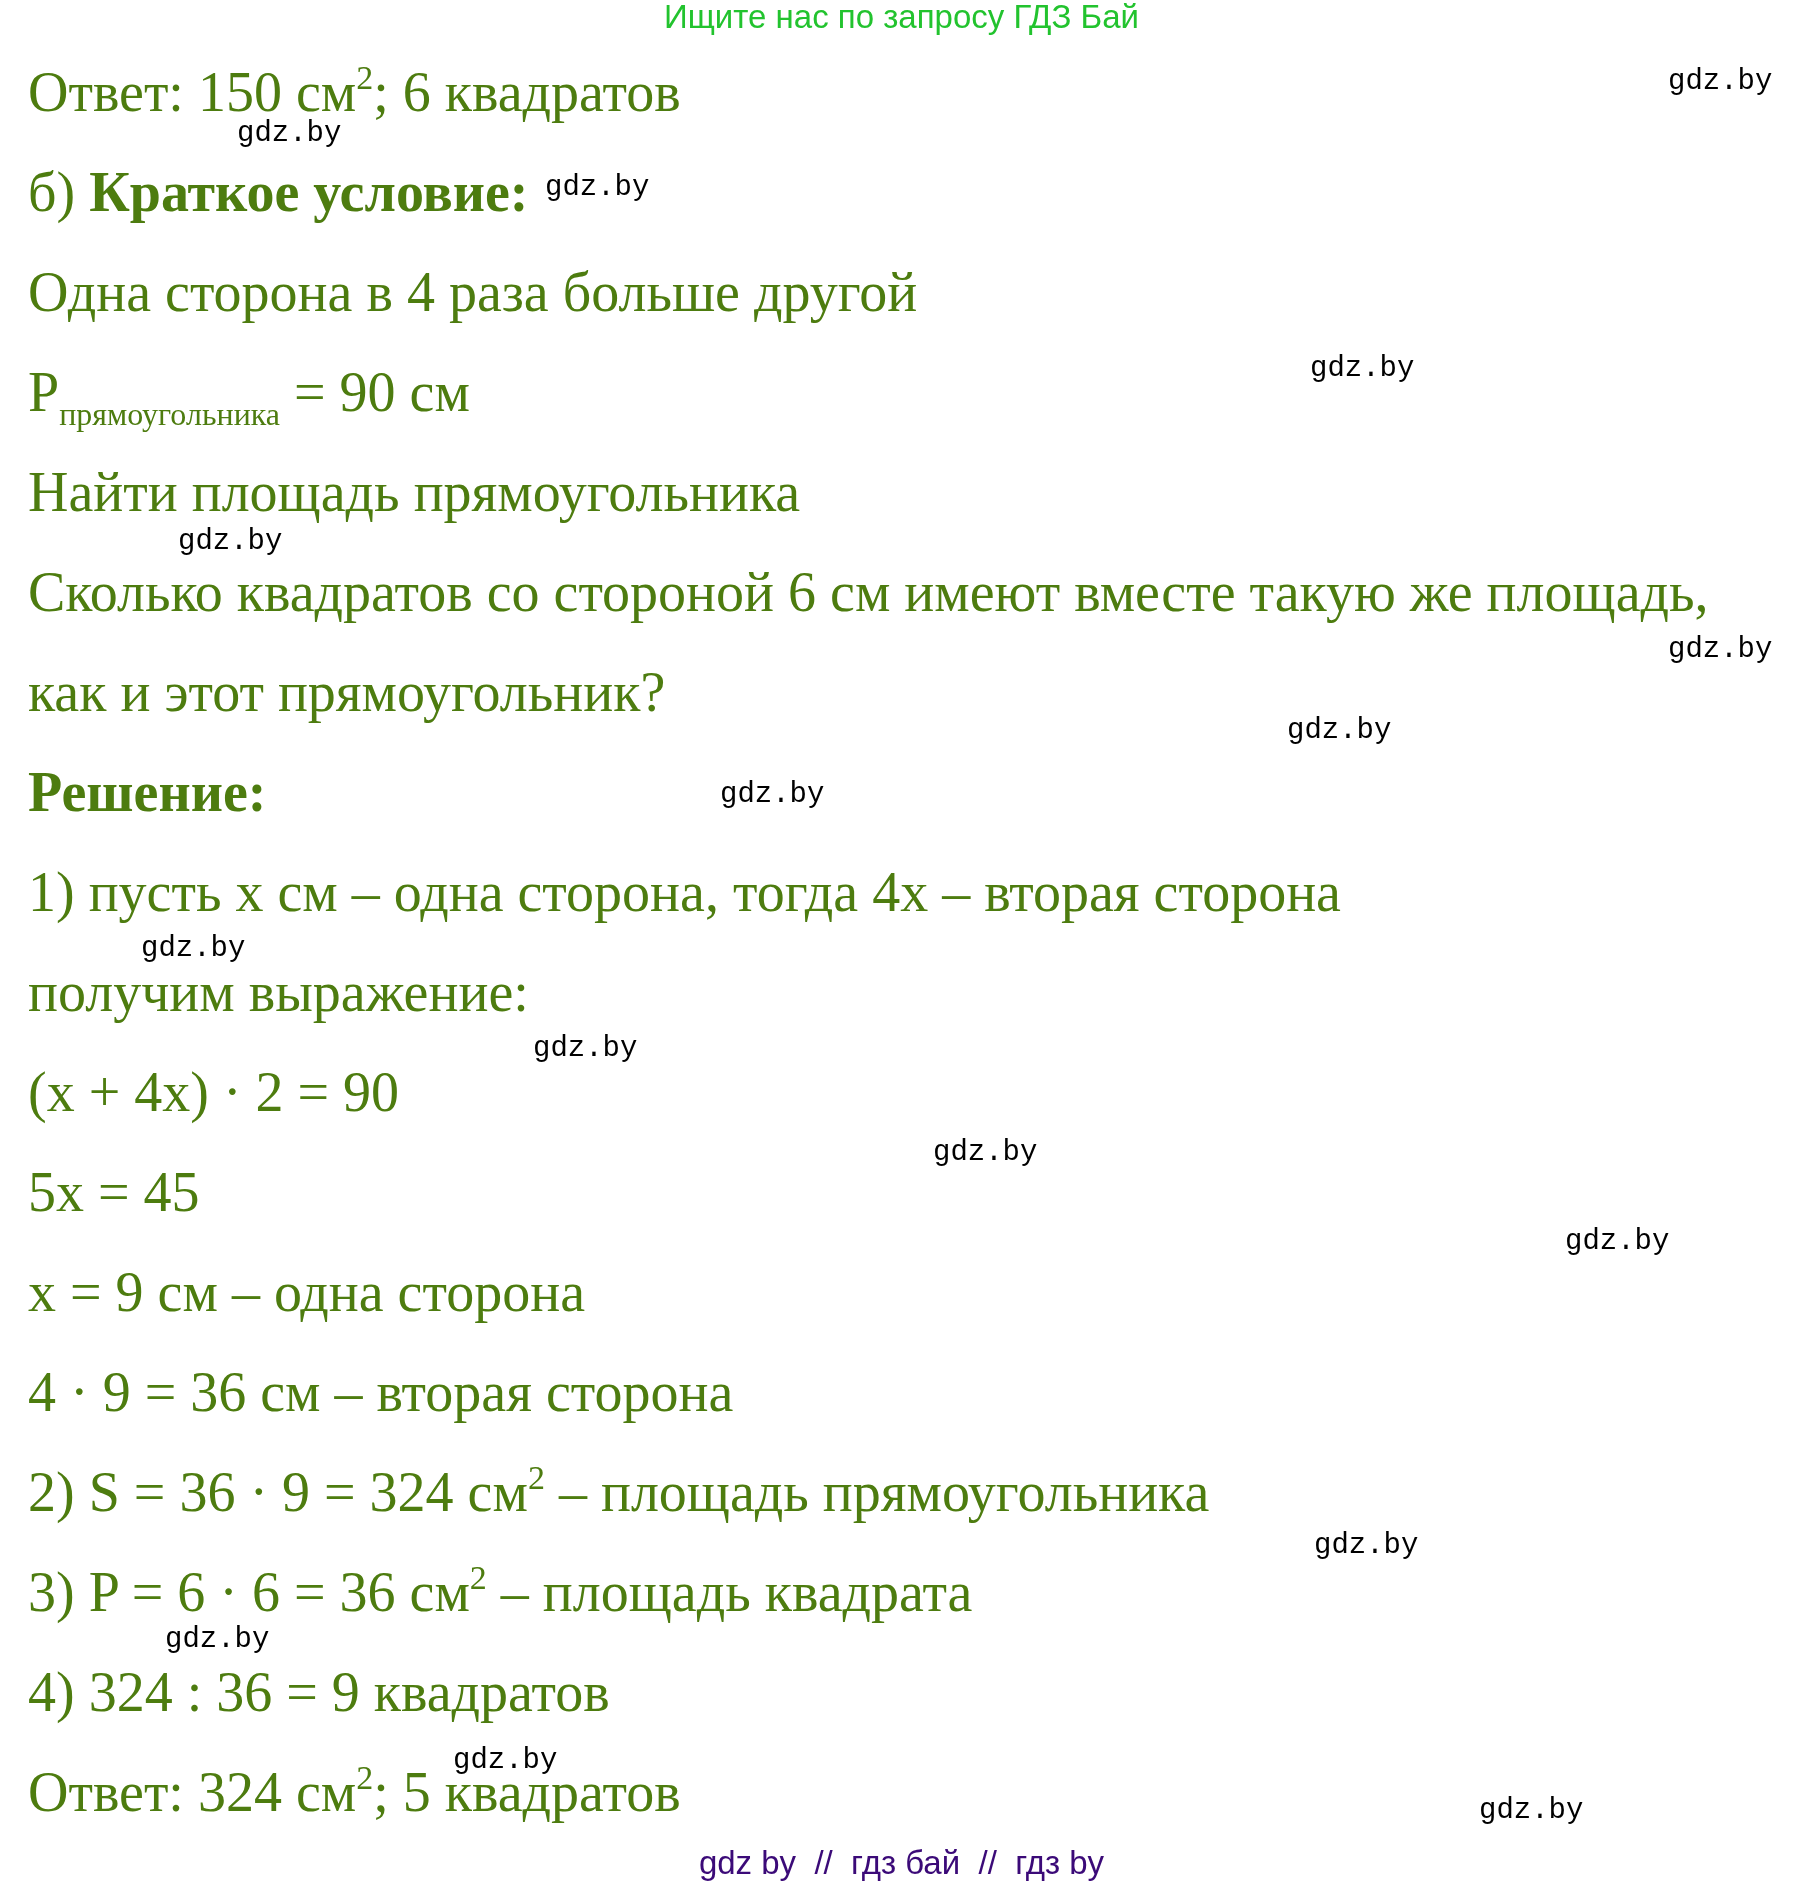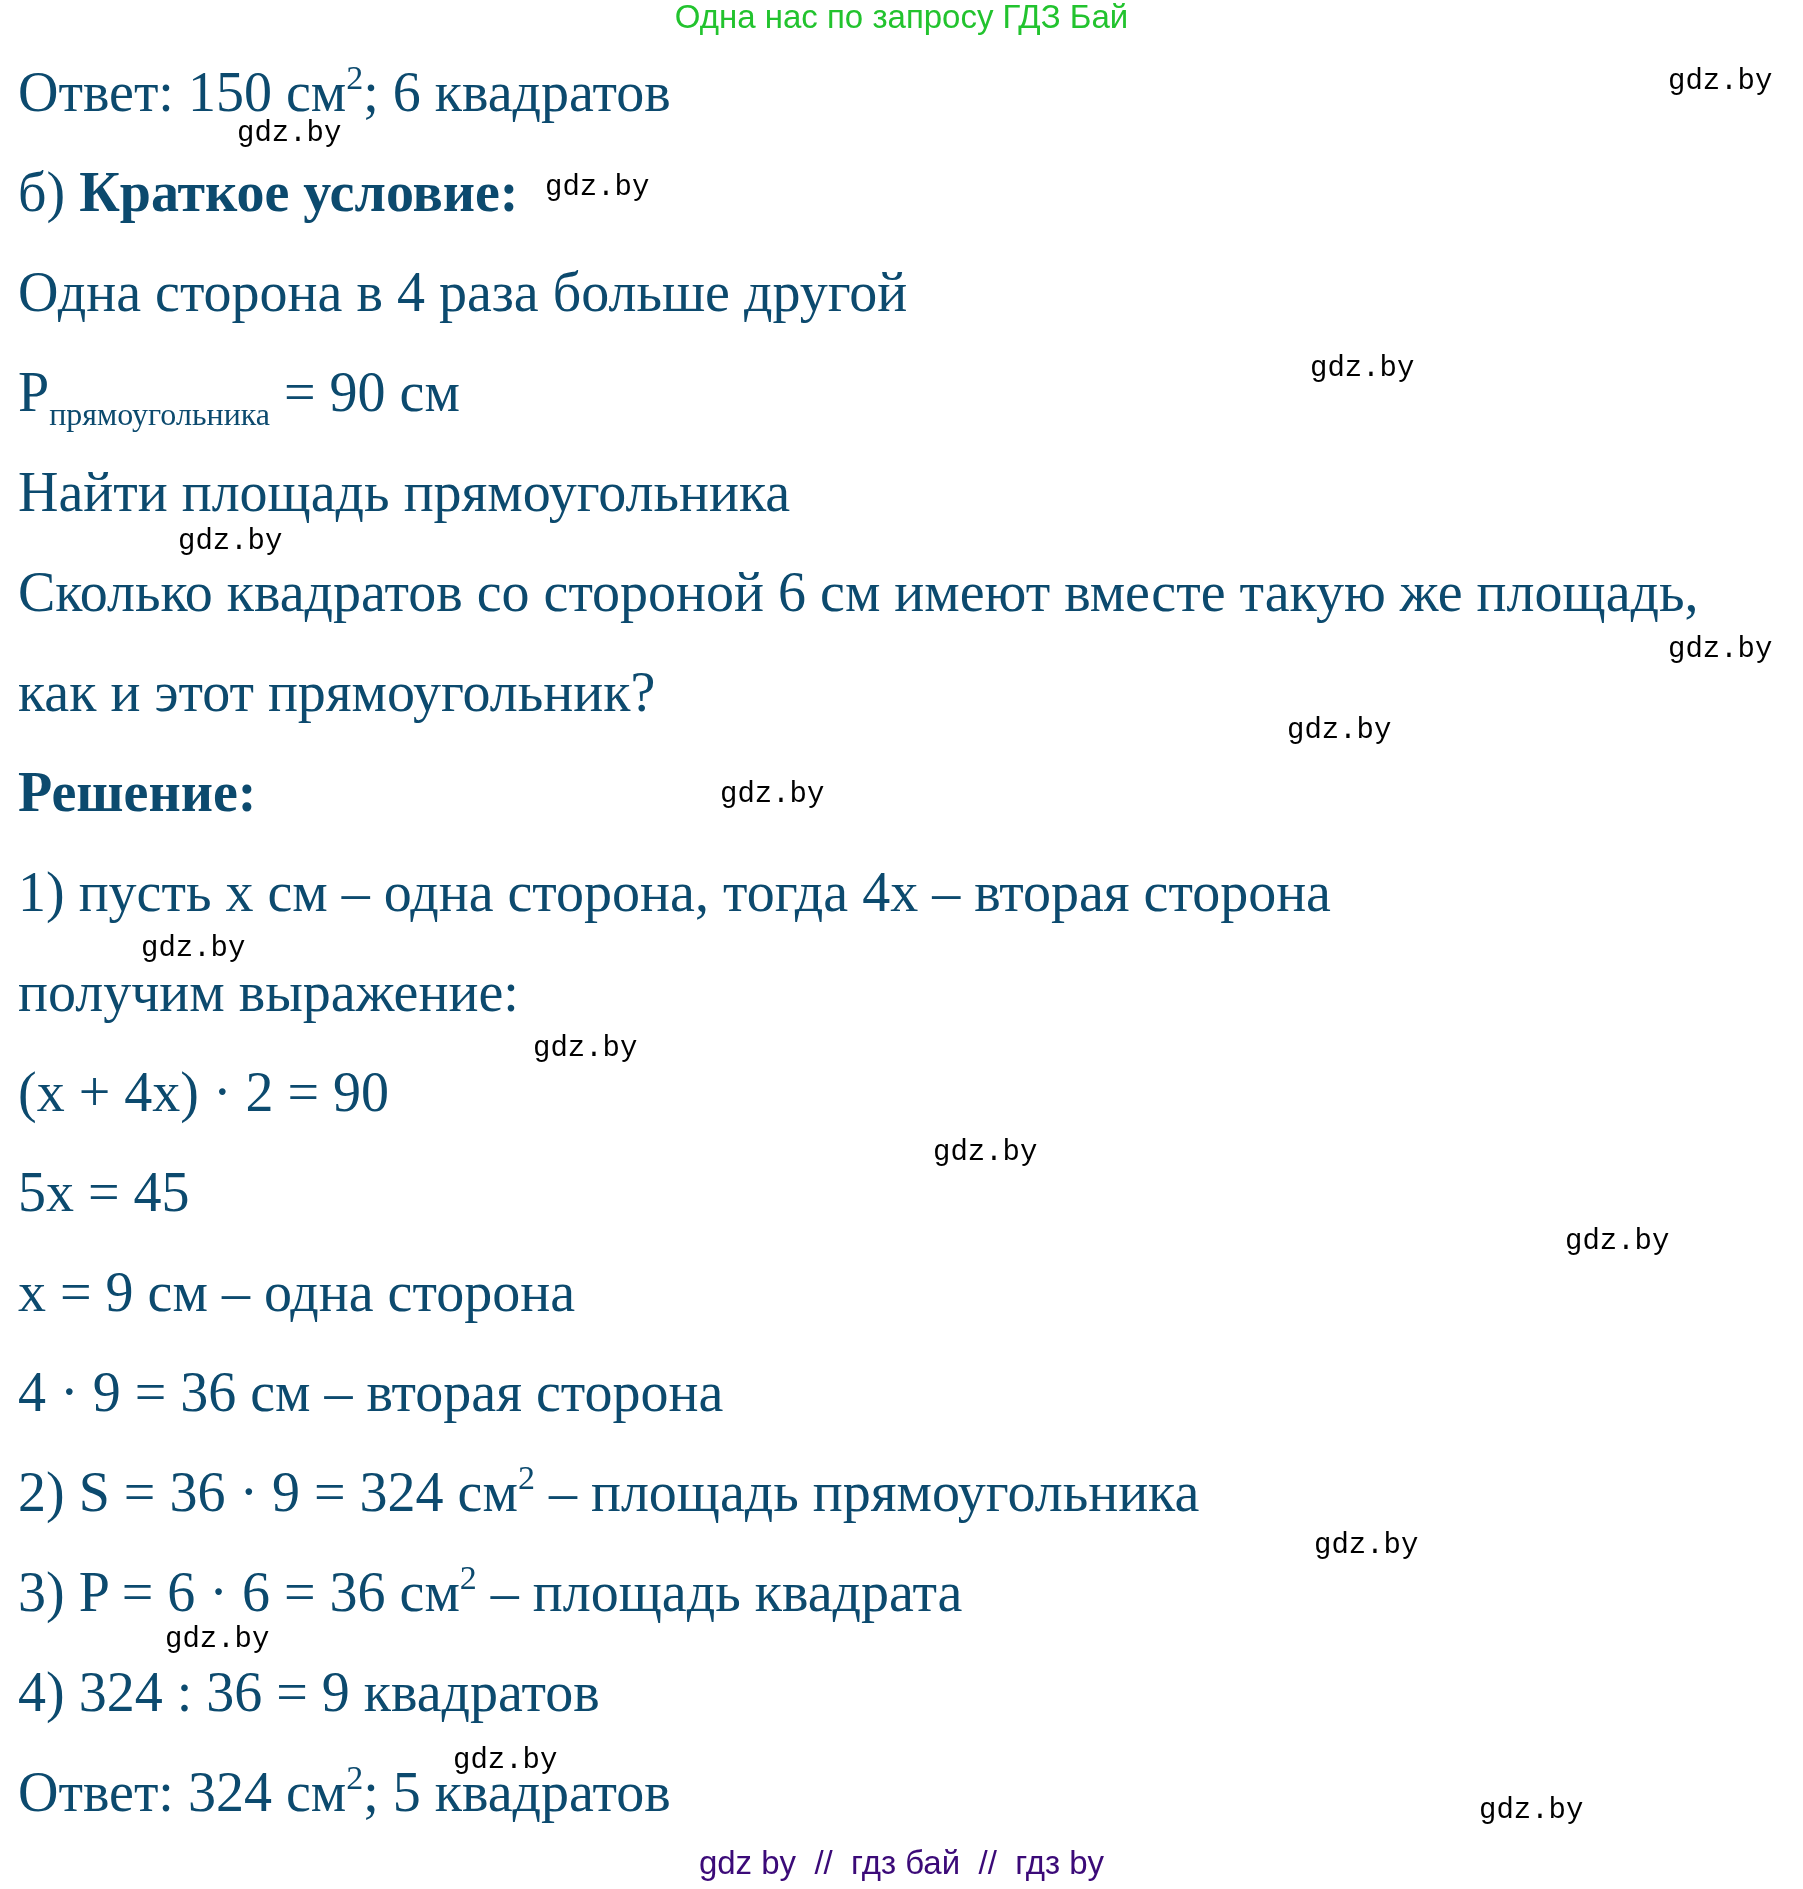--- a/index.html
+++ b/index.html
@@ -1,28 +1,28 @@
 <!DOCTYPE html>
 <html><head>
 <meta charset="utf-8">
 <style>
   html,body{margin:0;padding:0;background:#ffffff;}
   body{width:1803px;height:1889px;position:relative;overflow:hidden;}
   .hdr{position:absolute;left:0;right:0;top:0;text-align:center;font-family:"Liberation Sans",sans-serif;font-size:33px;line-height:34px;}
   .ftr{position:absolute;left:0;right:0;top:1843px;text-align:center;font-family:"Liberation Sans",sans-serif;font-size:33px;line-height:40px;white-space:pre;}
-  .line{position:absolute;left:18px;font-family:"Liberation Serif",serif;font-size:56px;line-height:64px;color:#0c4a6e;white-space:nowrap;}
+  .line{position:absolute;left:28px;font-family:"Liberation Serif",serif;font-size:56px;line-height:64px;color:#4d7c0f;white-space:nowrap;}
   .b{font-weight:bold;}
   .wm{position:absolute;font-family:Liberation Mono, monospace;font-size:29px;line-height:32px;color:#000;white-space:nowrap;}
   sup{font-size:34px;vertical-align:0;position:relative;top:-22px;}
   sub{font-size:32px;vertical-align:0;position:relative;top:14px;margin-top:21px;}
 </style>
 </head>
 <body>
 
-<div class="hdr" style="color:#22c32e">Одна нас по запросу ГДЗ Бай</div>
+<div class="hdr" style="color:#22c32e">Ищите нас по запросу ГДЗ Бай</div>
 
 <div class="line" style="top:60px">
   <span>Ответ: 150 см</span><sup>2</sup><span>; 6 квадратов</span>
 </div>
 
 <div class="line" style="top:160px">
   <span>б) </span><span class="b">Краткое условие:</span>
 </div>
 
 <div class="line" style="top:260px">Одна сторона в 4 раза больше другой</div>

